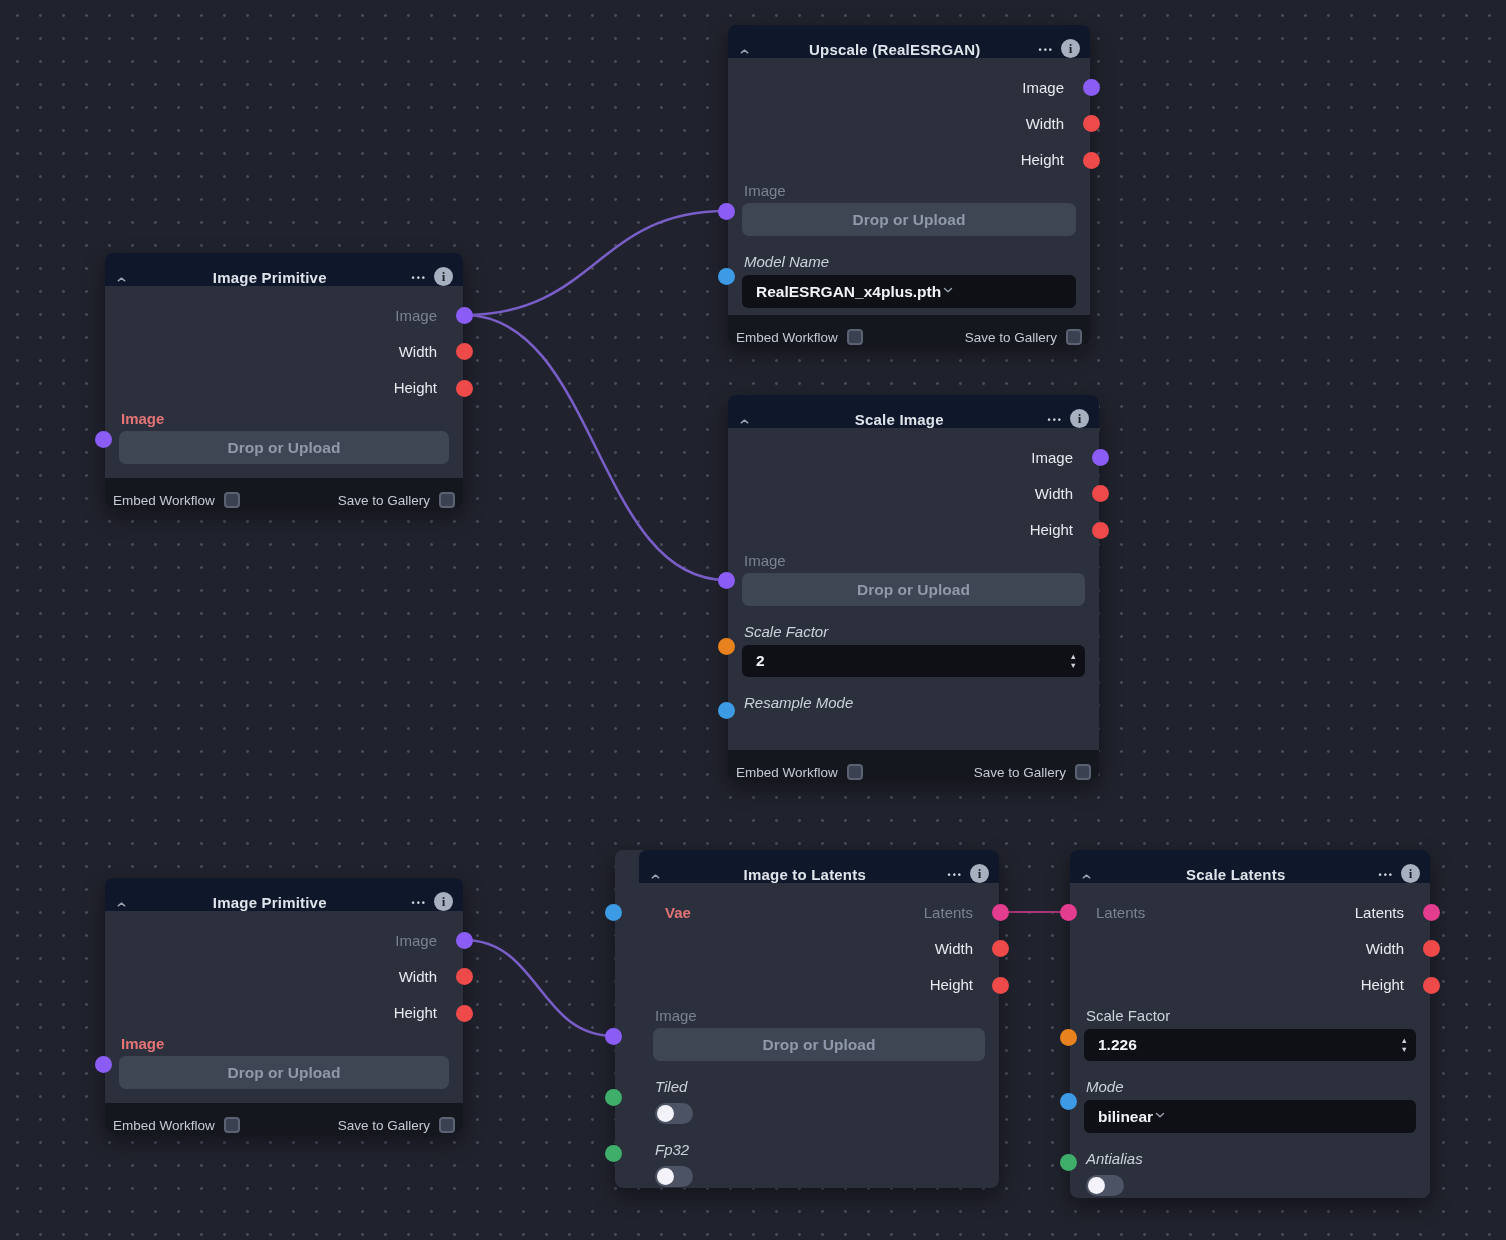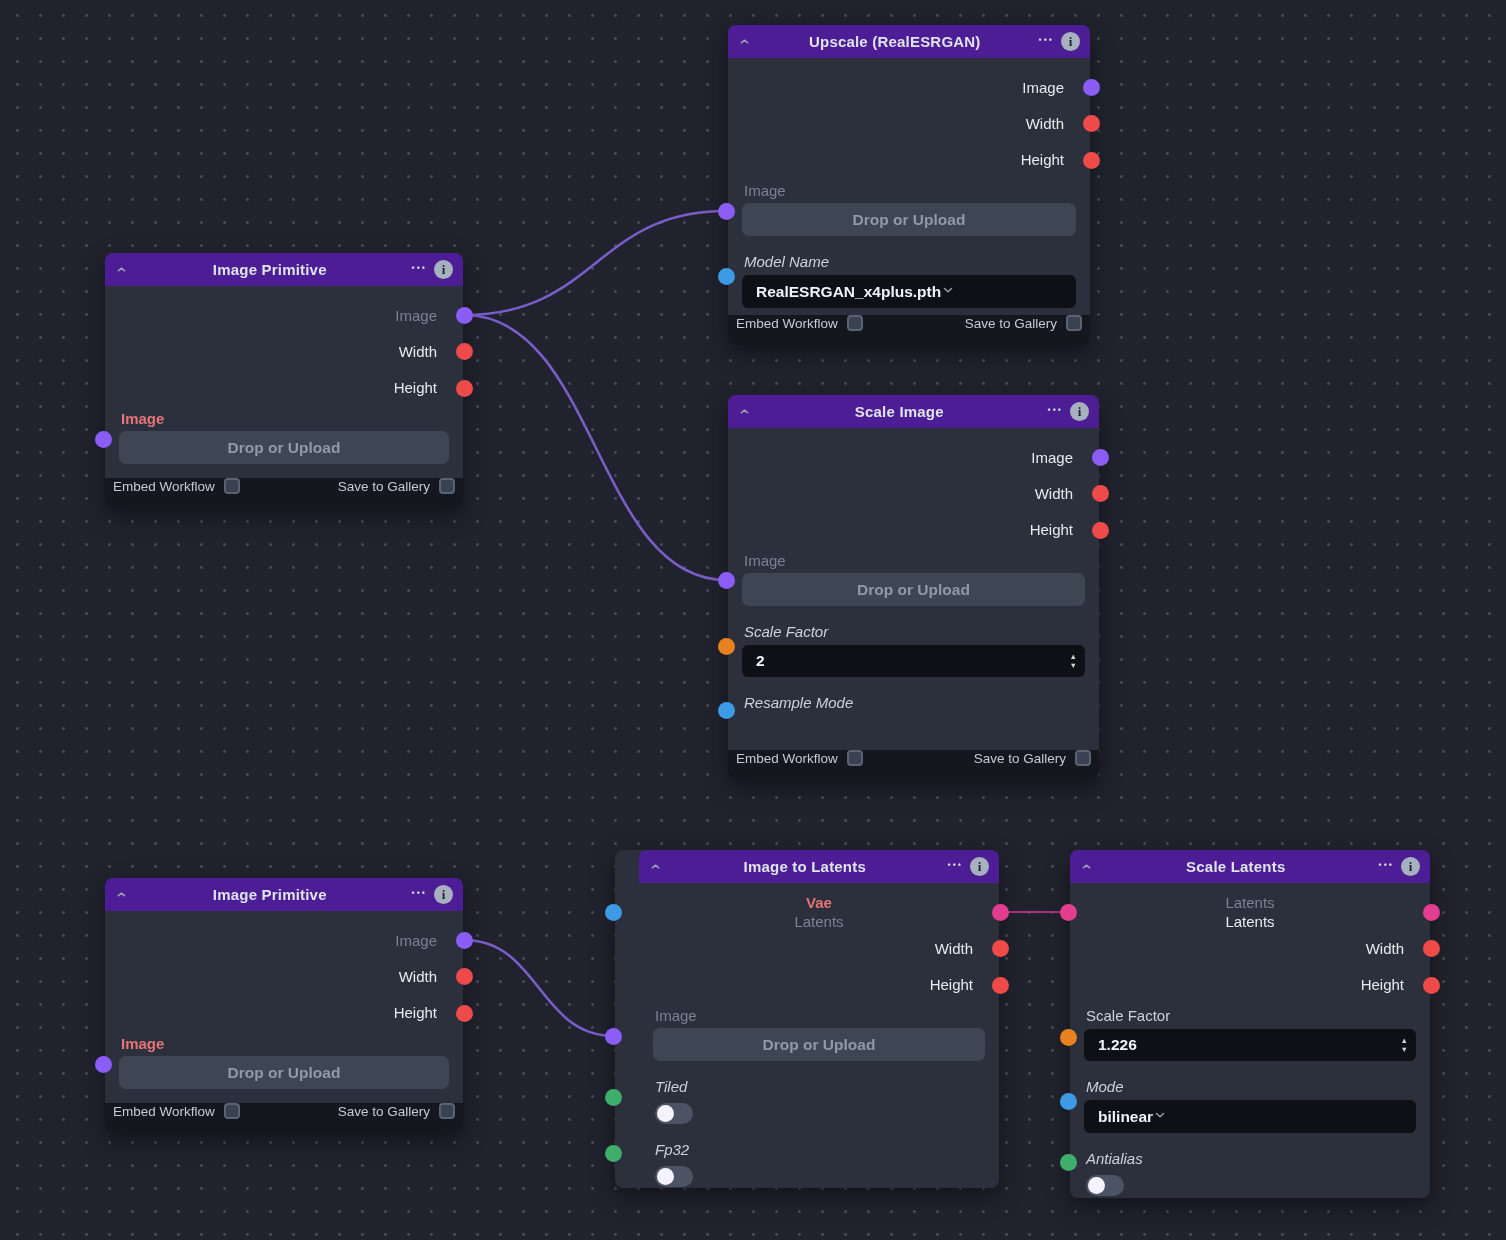--- a/index.html
+++ b/index.html
@@ -10,34 +10,34 @@
     background-size:23px 23px;background-position:6px 4px;
     font-family:"Liberation Sans",sans-serif;
   }
   .edges{position:absolute;left:0;top:0;z-index:0;}
   .node{
     position:absolute;z-index:1;display:flex;flex-direction:column;
     background:#2b303c;border-radius:8px;color:#e7eaef;
     box-shadow:0 8px 22px rgba(0,0,0,.42);
   }
   .hdr{
-    flex:0 0 33px;display:flex;align-items:center;gap:7px;padding:0 10px;
-    background:#4c1d95;border-radius:8px 8px 0 0;
+    flex:0 0 33px;display:flex;align-items:flex-end;gap:7px;padding:0 10px;
+    background:#0f172a;border-radius:8px 8px 0 0;
   }
   .hdr .title{flex:1;text-align:center;font-size:15px;font-weight:700;color:#dfe3ea;letter-spacing:.2px;}
   .chev-btn{display:flex;align-items:center;cursor:pointer;}
   .menu-dots{font-size:9px;letter-spacing:2px;color:#cfd5de;font-weight:700;cursor:pointer;padding-bottom:3px;}
   .info{
     width:19px;height:19px;border-radius:50%;background:#a7b0bf;color:#1e222a;
     display:flex;align-items:center;justify-content:center;
     font:700 13px "Liberation Serif",serif;cursor:pointer;
   }
   .body{flex:1;padding:11px 0 6px;min-height:0;}
   .orow{height:36px;display:flex;align-items:center;justify-content:flex-end;padding:0 26px;}
-  .orow.split{justify-content:space-between;flex-direction:column;}
+  .orow.split{justify-content:space-between;}
   .olab{font-size:15px;color:#e7eaef;}
   .dim{color:#7b8290!important;font-weight:400;}
   .req{color:#e57477!important;font-weight:700;}
   .fl{display:flex;align-items:center;height:22px;margin:2px 16px 0;font-size:15px;color:#ccd2dc;}
   .fl.mt{margin-top:14px;font-style:italic;}
   .upload{
     height:33px;margin:2px 14px 0;background:#3e4654;border-radius:7px;
     display:flex;align-items:center;justify-content:center;
     font-size:15.5px;font-weight:700;color:#8f99a9;cursor:pointer;
   }
@@ -49,21 +49,21 @@
   .selectbox{
     height:33px;margin:3px 14px 0;background:#0e1015;border-radius:6px;
     display:flex;align-items:center;
     padding:0 12px 0 14px;font-size:15.5px;font-weight:700;color:#f0f3f7;cursor:pointer;
   }
   .stepper{display:flex;flex-direction:column;gap:2px;font-size:7.5px;color:#ccd1da;line-height:1;text-align:center;}
   .stepper span{cursor:pointer;}
   .toggle{flex:0 0 auto;width:38px;height:21px;margin:6px 16px 0;background:#4c5365;border-radius:11px;position:relative;cursor:pointer;}
   .knob{position:absolute;top:2px;left:2px;width:17px;height:17px;border-radius:50%;background:#f4f2fa;}
   .ftr{
-    flex:0 0 30px;display:flex;align-items:flex-start;justify-content:space-between;
+    flex:0 0 30px;display:flex;align-items:flex-end;justify-content:space-between;
     padding:0 8px;background:#15171e;border-radius:0 0 8px 8px;
     font-size:13.5px;color:#c4cad4;
   }
   .cbgrp{display:flex;align-items:center;gap:9px;}
   .cb{width:16px;height:16px;border-radius:4px;background:#3a4150;border:2px solid #5b6273;box-sizing:border-box;cursor:pointer;}
   .handle{position:absolute;width:17px;height:17px;border-radius:50%;z-index:3;cursor:crosshair;}
   .hl{left:-10px;}
   .hr{right:-10px;}
 </style>
 </head>

